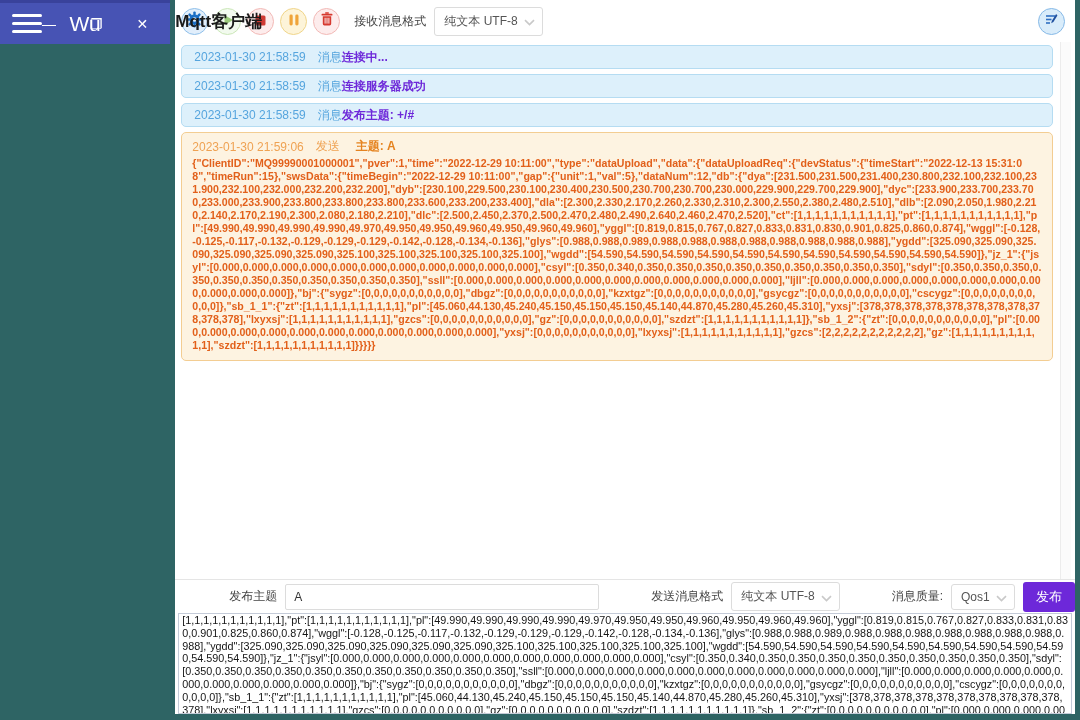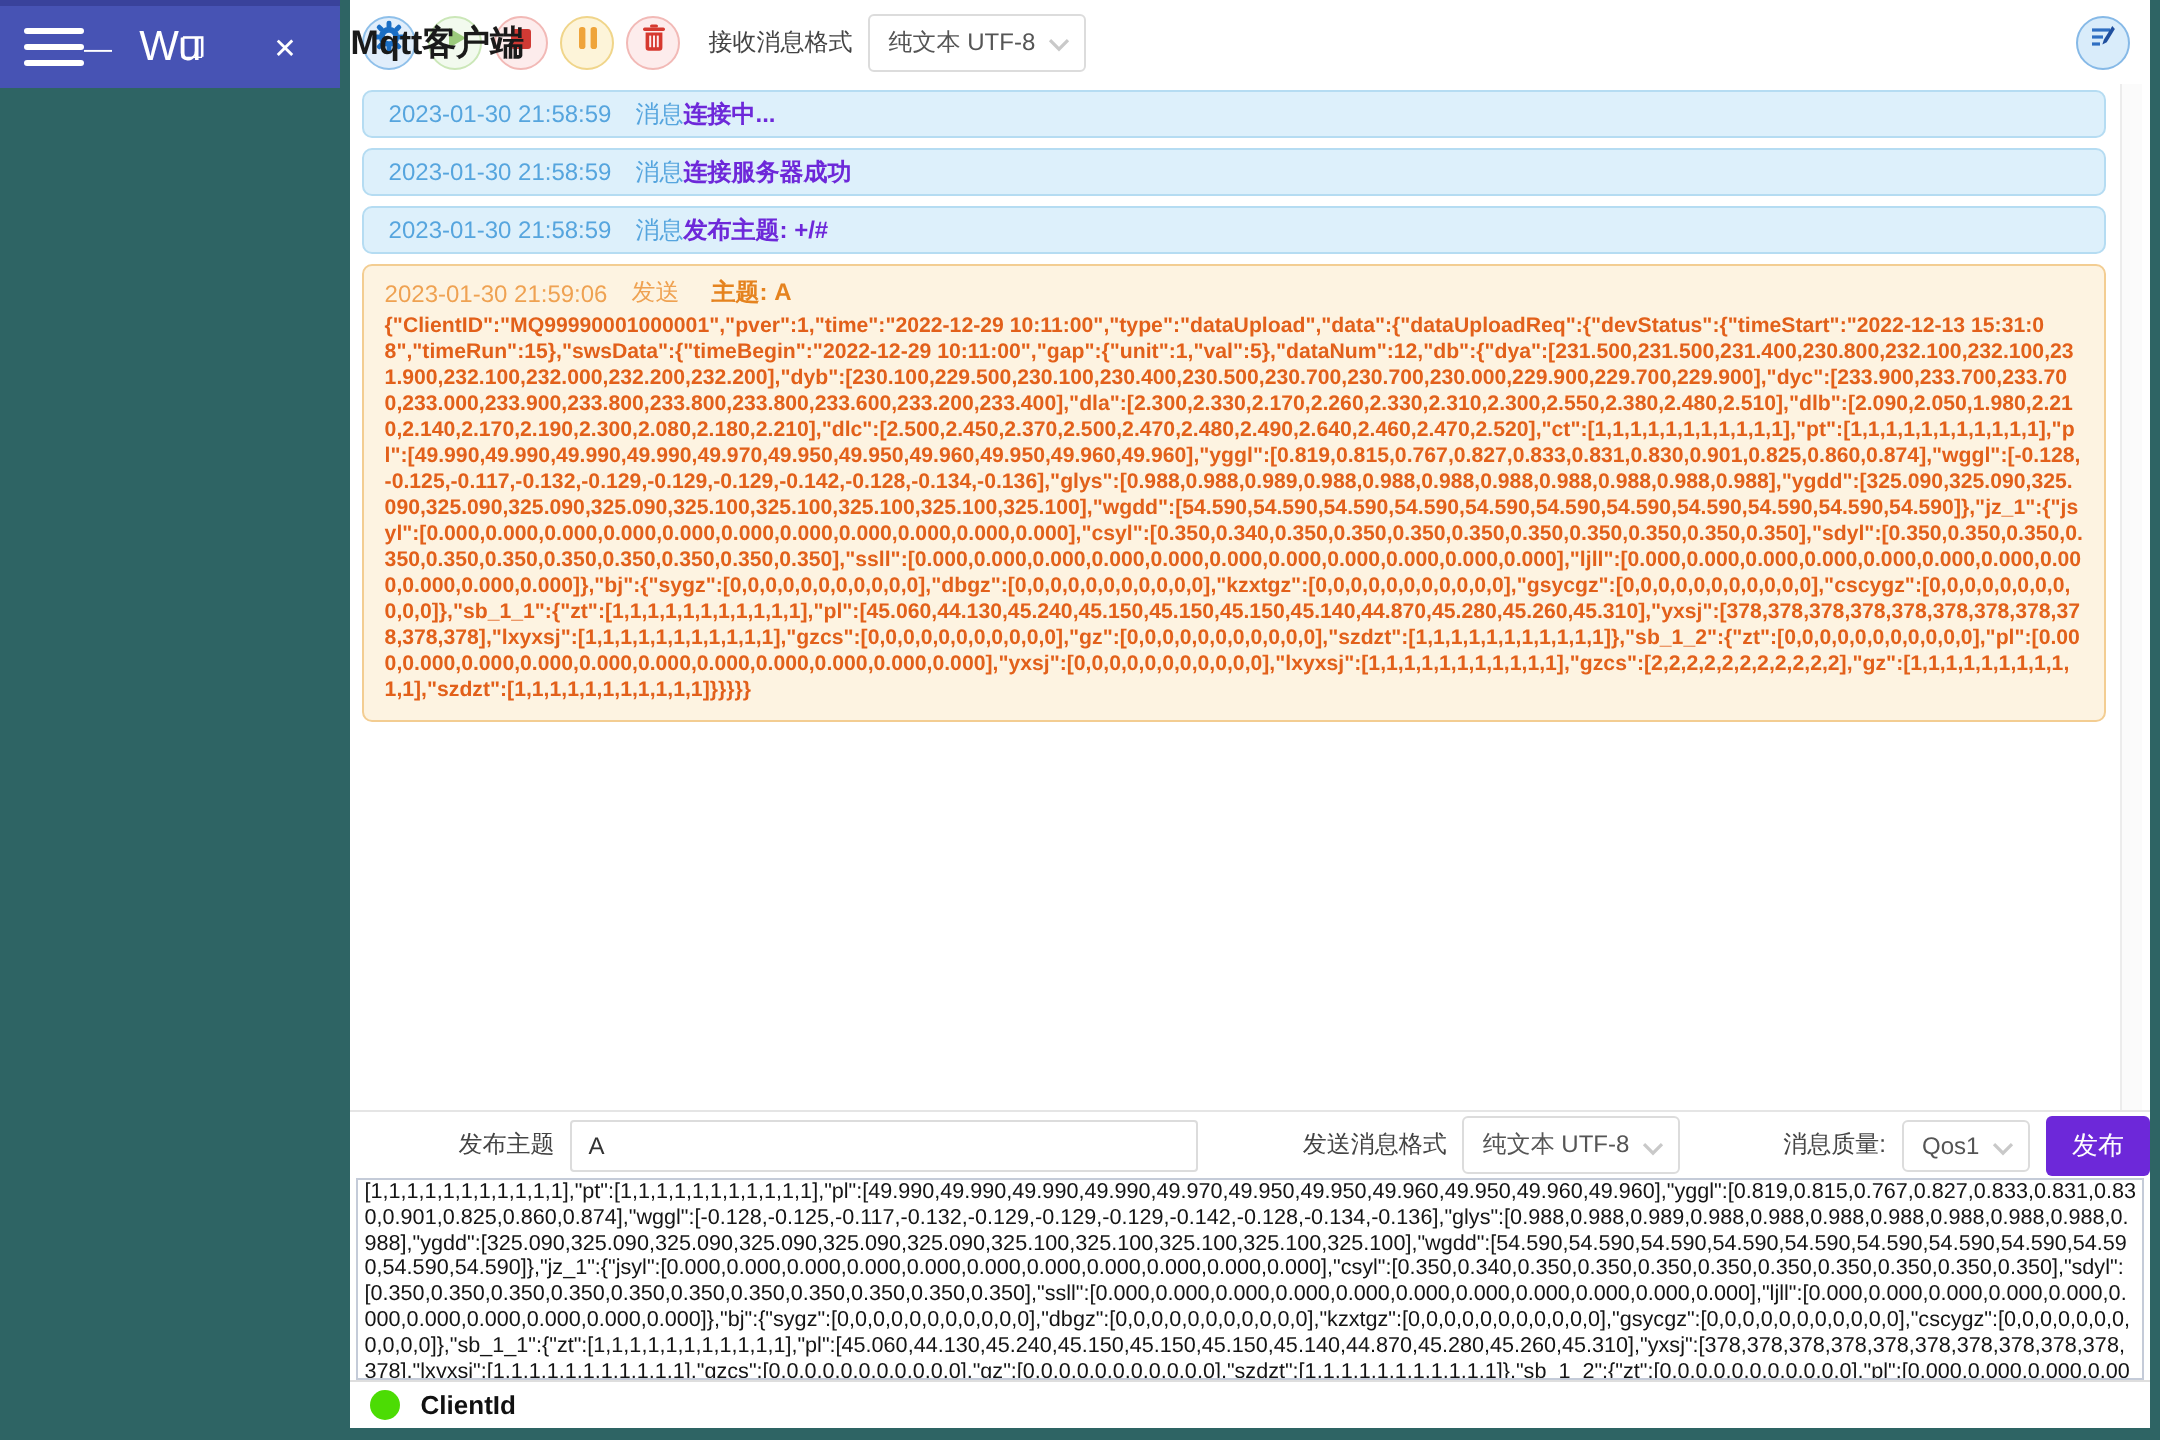--- a/index.html
+++ b/index.html
@@ -220,19 +220,15 @@
           <svg width="11" height="7" viewBox="0 0 11 7">
               <polyline points="1,1 5.5,5.5 10,1" fill="none" stroke="#c9c9c9" stroke-width="1.6"></polyline>
             </svg>
         </span>
       </div>
       <button class="pub-btn">发布</button>
     </div>
 
     <div class="msgedit">[1,1,1,1,1,1,1,1,1,1,1],"pt":[1,1,1,1,1,1,1,1,1,1,1],"pl":[49.990,49.990,49.990,49.990,49.970,49.950,49.950,49.960,49.950,49.960,49.960],"yggl":[0.819,0.815,0.767,0.827,0.833,0.831,0.830,0.901,0.825,0.860,0.874],"wggl":[-0.128,-0.125,-0.117,-0.132,-0.129,-0.129,-0.129,-0.142,-0.128,-0.134,-0.136],"glys":[0.988,0.988,0.989,0.988,0.988,0.988,0.988,0.988,0.988,0.988,0.988],"ygdd":[325.090,325.090,325.090,325.090,325.090,325.090,325.100,325.100,325.100,325.100,325.100],"wgdd":[54.590,54.590,54.590,54.590,54.590,54.590,54.590,54.590,54.590,54.590,54.590]},"jz_1":{"jsyl":[0.000,0.000,0.000,0.000,0.000,0.000,0.000,0.000,0.000,0.000,0.000],"csyl":[0.350,0.340,0.350,0.350,0.350,0.350,0.350,0.350,0.350,0.350,0.350],"sdyl":[0.350,0.350,0.350,0.350,0.350,0.350,0.350,0.350,0.350,0.350,0.350],"ssll":[0.000,0.000,0.000,0.000,0.000,0.000,0.000,0.000,0.000,0.000,0.000],"ljll":[0.000,0.000,0.000,0.000,0.000,0.000,0.000,0.000,0.000,0.000,0.000]},"bj":{"sygz":[0,0,0,0,0,0,0,0,0,0,0],"dbgz":[0,0,0,0,0,0,0,0,0,0,0],"kzxtgz":[0,0,0,0,0,0,0,0,0,0,0],"gsycgz":[0,0,0,0,0,0,0,0,0,0,0],"cscygz":[0,0,0,0,0,0,0,0,0,0,0]},"sb_1_1":{"zt":[1,1,1,1,1,1,1,1,1,1,1],"pl":[45.060,44.130,45.240,45.150,45.150,45.150,45.140,44.870,45.280,45.260,45.310],"yxsj":[378,378,378,378,378,378,378,378,378,378,378],"lxyxsj":[1,1,1,1,1,1,1,1,1,1,1],"gzcs":[0,0,0,0,0,0,0,0,0,0,0],"gz":[0,0,0,0,0,0,0,0,0,0,0],"szdzt":[1,1,1,1,1,1,1,1,1,1,1]},"sb_1_2":{"zt":[0,0,0,0,0,0,0,0,0,0,0],"pl":[0.000,0.000,0.000,0.000,0.000,0.000,0.000,0.000,0.000,0.000,0.000],"yxsj":[0,0,0,0,0,0,0,0,0,0,0],"lxyxsj":[1,1,1,1,1,1,1,1,1,1,1],"gzcs":[2,2,2,2,2,2,2,2,2,2,2],"gz":[1,1,1,1,1,1,1,1,1,1,1],"szdzt":[1,1,1,1,1,1,1,1,1,1,1]}}}}}</div>
 
-    <div class="statusbar">
-      <span class="dot"></span>
-      <span class="client-lbl">ClientId</span>
-    </div>
 
   </div>
 </div>
 
 </body></html>

